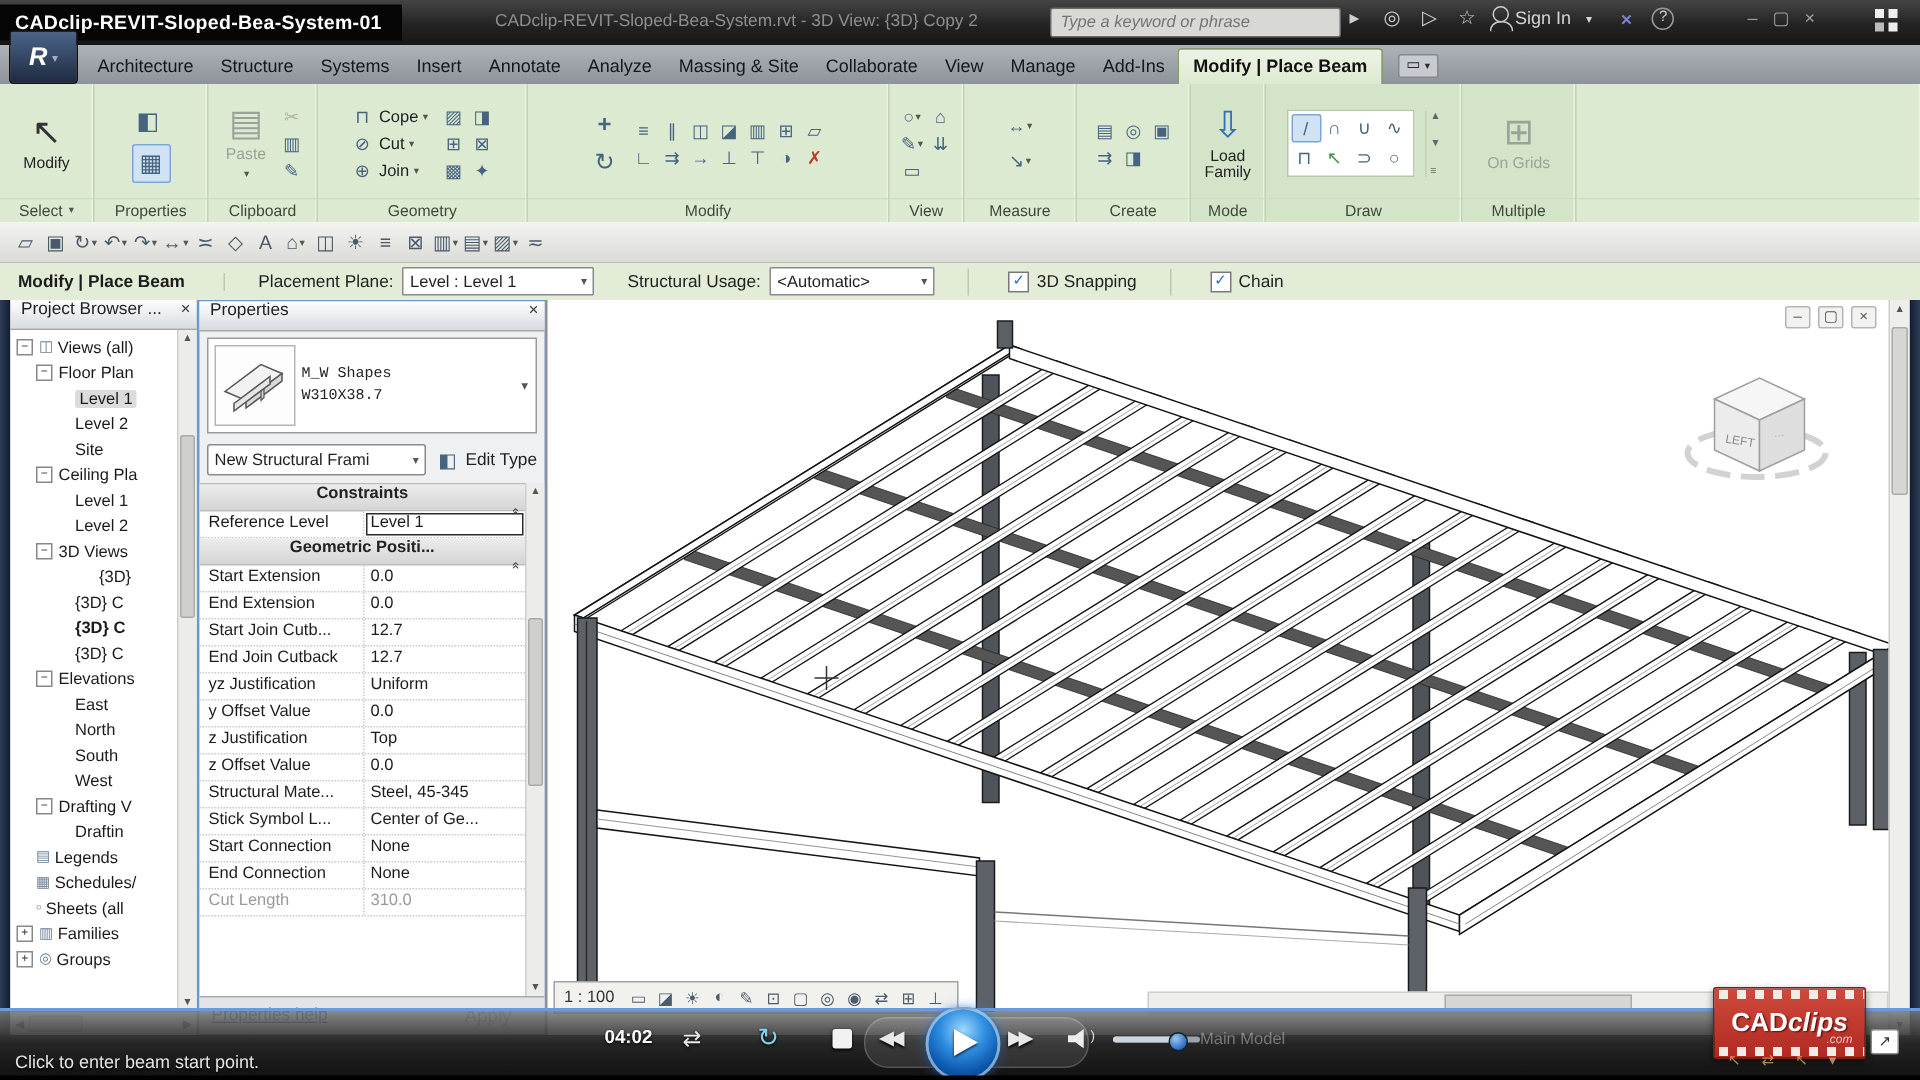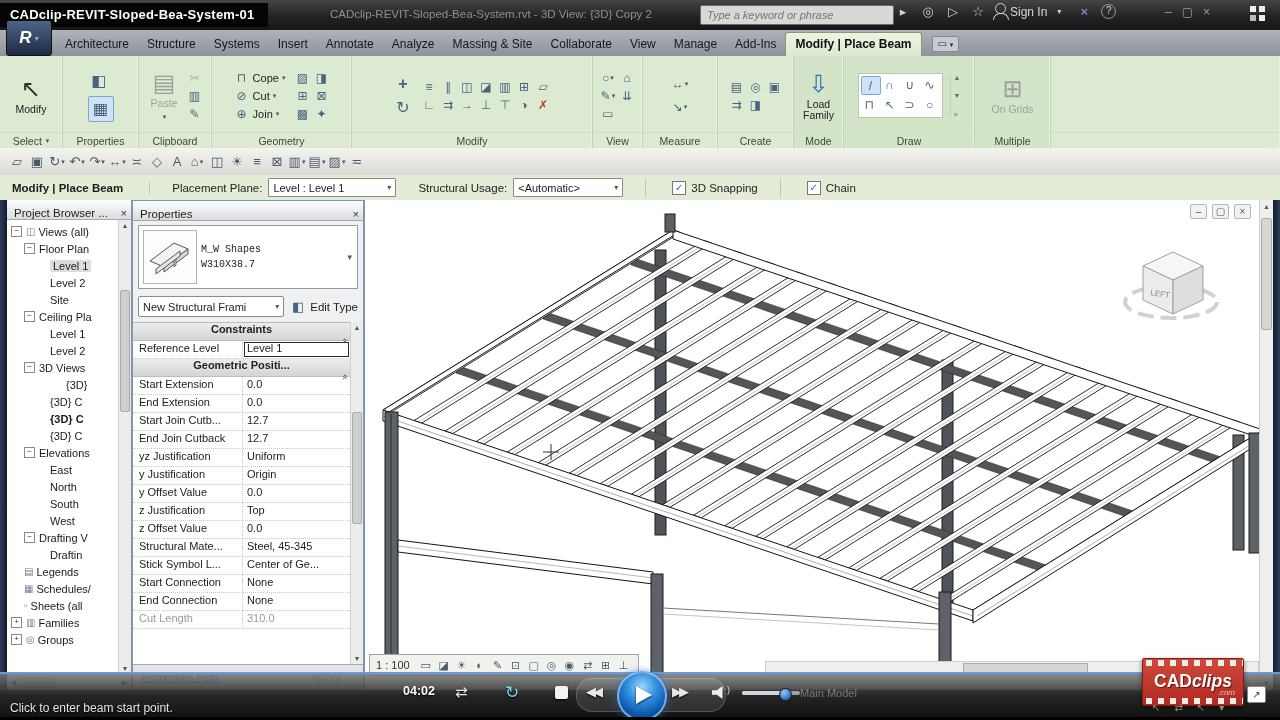--- a/index.html
+++ b/index.html
@@ -88,21 +88,21 @@
   .chk{width:12px;height:12px;background:#fff;border:1px solid #777;display:inline-flex;
     align-items:center;justify-content:center;font-size:10px;color:#2268c8;font-weight:bold;}
   .vsep{width:1px;height:18px;background:#bcc9ad;margin-left:22px;}
 
   
   .main{position:absolute;left:0;top:200px;width:1280px;height:490px;display:flex;background:#c9cdd1;}
   .edge{width:7px;background:linear-gradient(90deg,#2e3d58,#121c2e);flex:none;}
   .edge.r{background:linear-gradient(90deg,#121c2e,#2e3d58);}
 
   .phead{height:19px;background:linear-gradient(#fefefe,#d8dce0);border-bottom:1px solid #a8a8a8;
-    display:flex;align-items:flex-end;font-size:11.5px;color:#222;padding:0 4px 0 7px;}
+    display:flex;align-items:flex-start;font-size:11.5px;color:#222;padding:0 4px 0 7px;}
   .phead .x{margin-left:auto;font-size:11px;color:#333;}
 
   
   .browser{width:124px;background:#f4f4f3;border-right:1px solid #909090;flex:none;display:flex;flex-direction:column;}
   .tree{flex:1;overflow:hidden;position:relative;background:#fff;padding-top:3px;}
   .titem{height:17px;display:flex;align-items:center;font-size:11px;color:#1a1a1a;white-space:nowrap;}
   .titem.bold{font-weight:bold;}
   .titem.sel .tlabel{background:#dcdcdc;border-radius:2px;padding:0 3px;}
   .exp{width:9px;height:9px;border:1px solid #888;background:#fff;font-size:8px;line-height:7px;
     text-align:center;color:#333;margin-right:4px;flex:none;}
@@ -684,24 +684,20 @@
               <div class="plab">Start Join Cutb...</div>
               <div class="pval">12.7</div>
             </div>
             <div class="prow">
               <div class="plab">End Join Cutback</div>
               <div class="pval">12.7</div>
             </div>
             <div class="prow">
               <div class="plab">yz Justification</div>
               <div class="pval">Uniform</div>
-            </div>
-            <div class="prow">
-              <div class="plab">y Justification</div>
-              <div class="pval">Origin</div>
             </div>
             <div class="prow">
               <div class="plab">y Offset Value</div>
               <div class="pval">0.0</div>
             </div>
             <div class="prow">
               <div class="plab">z Justification</div>
               <div class="pval">Top</div>
             </div>
             <div class="prow">

